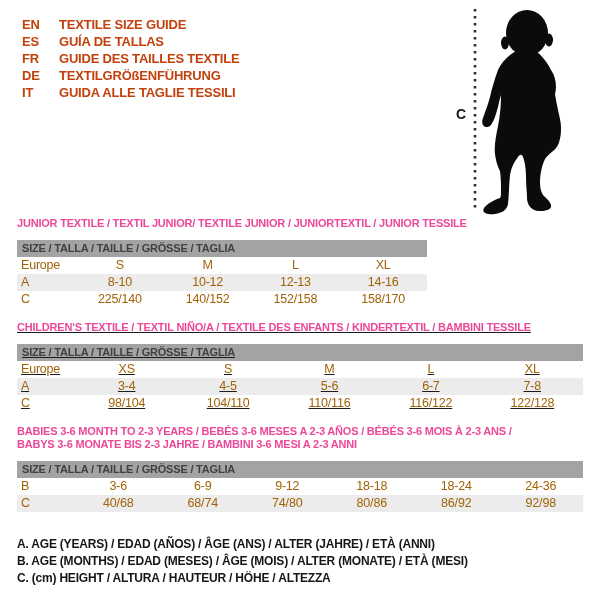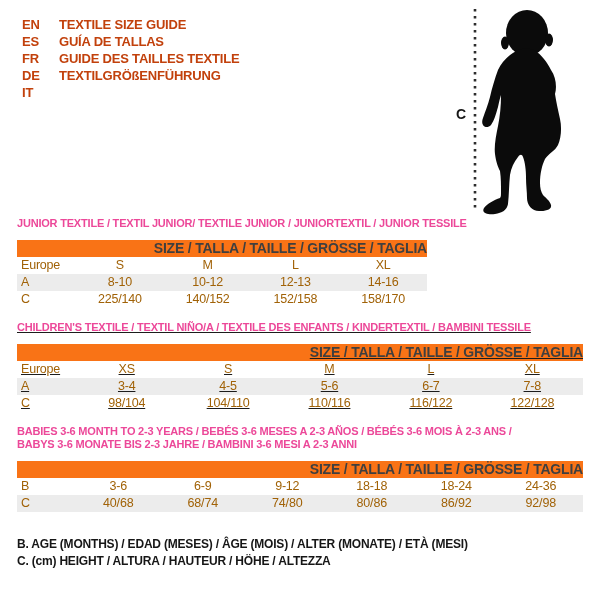--- a/index.html
+++ b/index.html
@@ -53,28 +53,27 @@
     font-weight: bold;
     line-height: 13px;
     letter-spacing: -0.2px;
     color: #ec4899;
     white-space: nowrap;
   }
   .size-bar {
     margin-top: 10px;
     height: 17px;
     line-height: 17px;
-    background: #f97316;
+    background: #a3a3a3;
     color: #3f3f3f;
-    font-size: 14px;
+    font-size: 11px;
     font-weight: bold;
     letter-spacing: -0.2px;
     padding-left: 5px;
     box-sizing: border-box;
-    text-align: right;
   }
   table.size-table {
     border-collapse: collapse;
     table-layout: fixed;
     width: 100%;
   }
   table.size-table td {
     height: 17px;
     line-height: 17px;
     padding: 0;
@@ -120,20 +119,21 @@
     <div class="lang-row">
       <span class="lang-code">FR</span>
       <span class="lang-label">GUIDE DES TAILLES TEXTILE</span>
     </div>
     <div class="lang-row">
       <span class="lang-code">DE</span>
       <span class="lang-label">TEXTILGRÖßENFÜHRUNG</span>
     </div>
     <div class="lang-row">
       <span class="lang-code">IT</span>
+      <span class="lang-label">GUIDA ALLE TAGLIE TESSILI</span>
     </div>
   </div>
 
   <svg class="height-line" width="6" height="202" viewBox="0 0 6 202">
     <line x1="3" y1="1" x2="3" y2="201" stroke="#2d2d2d" stroke-width="2.6" stroke-dasharray="2.6 4.4"></line>
   </svg>
   <div class="c-label">C</div>
   <svg class="silhouette" width="110" height="215" viewBox="0 0 110 215">
     <g fill="#0b0b0b">
       <ellipse cx="49" cy="29" rx="21" ry="23"></ellipse>
@@ -258,17 +258,18 @@
             <td>74/80</td>
             <td>80/86</td>
             <td>86/92</td>
             <td>92/98</td>
           </tr>
         </tbody>
       </table>
   </section>
 
   <div class="footnotes">
+    <div class="footnote">A. AGE (YEARS) / EDAD (AÑOS) / ÂGE (ANS) / ALTER (JAHRE) / ETÀ (ANNI)</div>
     <div class="footnote">B. AGE (MONTHS) / EDAD (MESES) / ÂGE (MOIS) / ALTER (MONATE) / ETÀ (MESI)</div>
     <div class="footnote">C. (cm) HEIGHT / ALTURA / HAUTEUR / HÖHE / ALTEZZA</div>
   </div>
 
 </div>
 
 </body></html>

